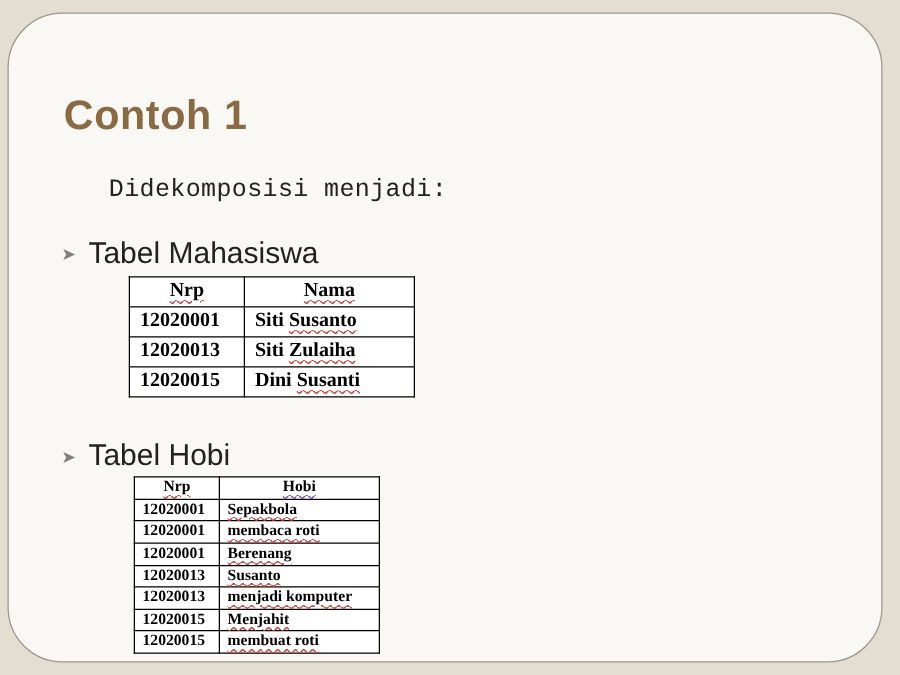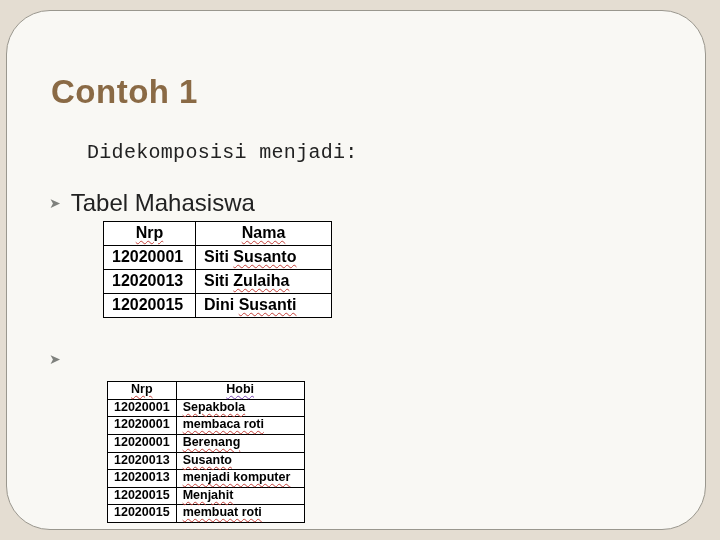--- a/index.html
+++ b/index.html
@@ -69,21 +69,21 @@
     text-underline-offset: 2px;
   }
   
   .tbl {
     border-collapse: collapse;
     background: #fff;
   }
   .tbl th, .tbl td {
     border: 1px solid #000;
     padding: 1px 8px 2px 8px;
-    font-family: Liberation Sans, sans-serif;
+    font-family: Liberation Serif, serif;
     font-weight: 600;
     text-align: left;
     line-height: 1.25;
   }
   .tbl th { text-align: center; }
   .tbl1 {
     position: absolute;
     left: 96px;
     top: 210px;
     font-size: 16px;
@@ -131,20 +131,21 @@
     </tr>
     <tr>
       <td>12020015</td>
       <td><span>Dini </span><span class="squiggle">Susanti</span></td>
     </tr>
   </tbody>
     </table>
 
   <div class="bullet-row bullet-2">
     <span class="arrow">➤</span>
+    <span class="bullet-text">Tabel Hobi</span>
   </div>
 
   <table class="tbl tbl2">
     <tbody>
         <tr>
       <th><span class="squiggle">Nrp</span></th>
       <th><span class="squiggle-purple">Hobi</span></th>
     </tr>
     <tr>
       <td>12020001</td>

